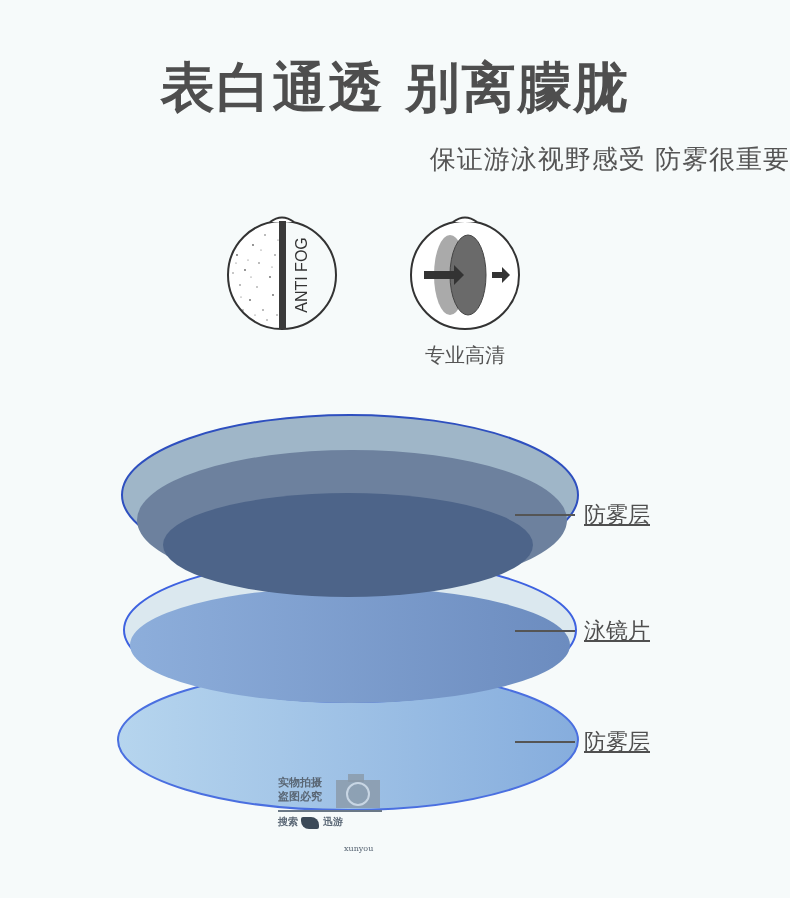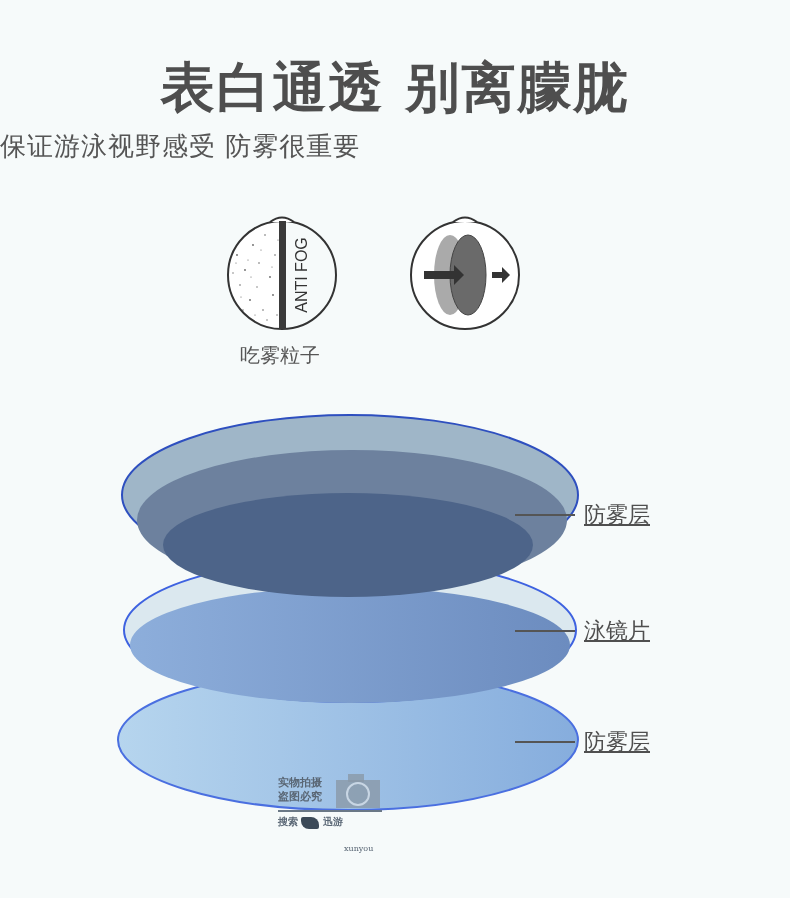--- a/index.html
+++ b/index.html
@@ -1,18 +1,18 @@
 <!DOCTYPE html>
 <html><head>
 <meta charset="utf-8">
 <style>
   html,body{margin:0;padding:0;}
   body{width:790px;height:898px;background:#f6fafa;position:relative;overflow:hidden;font-family:"DejaVu Sans","Liberation Sans",sans-serif;color:#555;}
   .title{position:absolute;left:0;top:52px;width:790px;text-align:center;font-size:54px;font-weight:bold;color:#4e4e4e;letter-spacing:2px;}
-  .subtitle{position:absolute;left:0;top:129px;width:790px;text-align:left;font-size:26px;color:#555;letter-spacing:1px;}
+  .subtitle{position:absolute;left:0;top:142px;width:790px;text-align:right;font-size:26px;color:#555;letter-spacing:1px;}
   .icon-block{position:absolute;top:215px;width:140px;text-align:center;}
   .icon-label{font-size:20px;color:#555;margin-top:8px;display:block;}
   .layer-label{position:absolute;font-size:22px;color:#4f4f4f;text-decoration:underline;}
   .leader{position:absolute;height:2px;background:#555;}
   .watermark{position:absolute;left:278px;top:772px;width:110px;height:66px;color:#5a6775;font-family:"DejaVu Serif",serif;}
   .wm-line{font-size:11px;font-weight:bold;line-height:14px;}
 </style>
 </head>
 <body>
 
@@ -53,34 +53,34 @@
         <circle cx="21" cy="48" r="0.6"></circle>
           <circle cx="36" cy="62" r="0.6"></circle>
           <circle cx="63" cy="25" r="0.6"></circle>
       </g>
     </g>
     <circle cx="67" cy="60" r="54" fill="none" stroke="#333" stroke-width="2"></circle>
     <path d="M55 7 Q67 -2 79 7" fill="#fff" stroke="#333" stroke-width="2"></path>
     <rect x="64" y="6" width="7" height="108" fill="#3a3a3a"></rect>
     <text x="92" y="60" transform="rotate(-90 92 60)" text-anchor="middle" font-size="16" fill="#333" font-family="Liberation Sans, sans-serif">ANTI FOG</text>
   </svg>
-  <span class="icon-label">吃雾粒子</span>
 </div>
 
 <div class="icon-block" style="left:395px;">
   <svg width="130" height="115" viewBox="0 0 130 115">
     <circle cx="65" cy="60" r="54" fill="#fff" stroke="#333" stroke-width="2"></circle>
     <path d="M53 7 Q65 -2 77 7" fill="#fff" stroke="#333" stroke-width="2"></path>
     <ellipse cx="50" cy="60" rx="16" ry="40" fill="#aaa"></ellipse>
     <ellipse cx="68" cy="60" rx="18" ry="40" fill="#6a6a6a" stroke="#444" stroke-width="1"></ellipse>
     <rect x="24" y="56" width="30" height="8" fill="#333"></rect>
     <polygon points="54,50 64,60 54,70" fill="#333"></polygon>
     <rect x="92" y="57" width="10" height="6" fill="#333"></rect>
     <polygon points="102,52 110,60 102,68" fill="#333"></polygon>
   </svg>
+  <span class="icon-label">专业高清</span>
 </div>
 
 <svg style="position:absolute;left:0;top:395px;" width="790" height="420" viewBox="0 0 790 420">
   <defs>
     <linearGradient id="g3" x1="0" x2="1">
       <stop offset="0" stop-color="#b6d5ee"></stop>
         <stop offset="1" stop-color="#86addd"></stop>
     </linearGradient>
     <linearGradient id="g2" x1="0" x2="1">
       <stop offset="0" stop-color="#8daedb"></stop>

